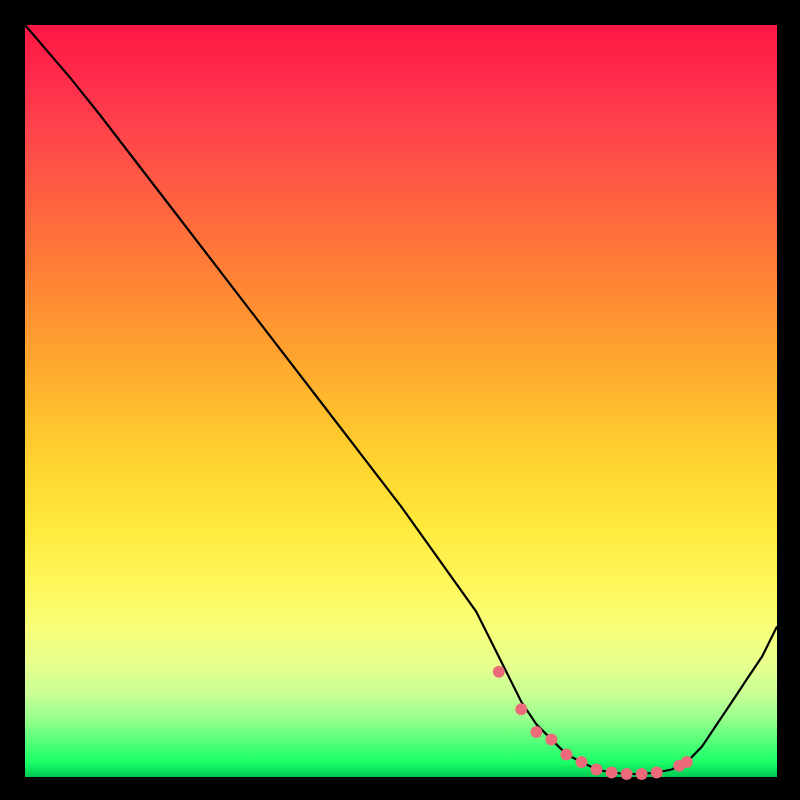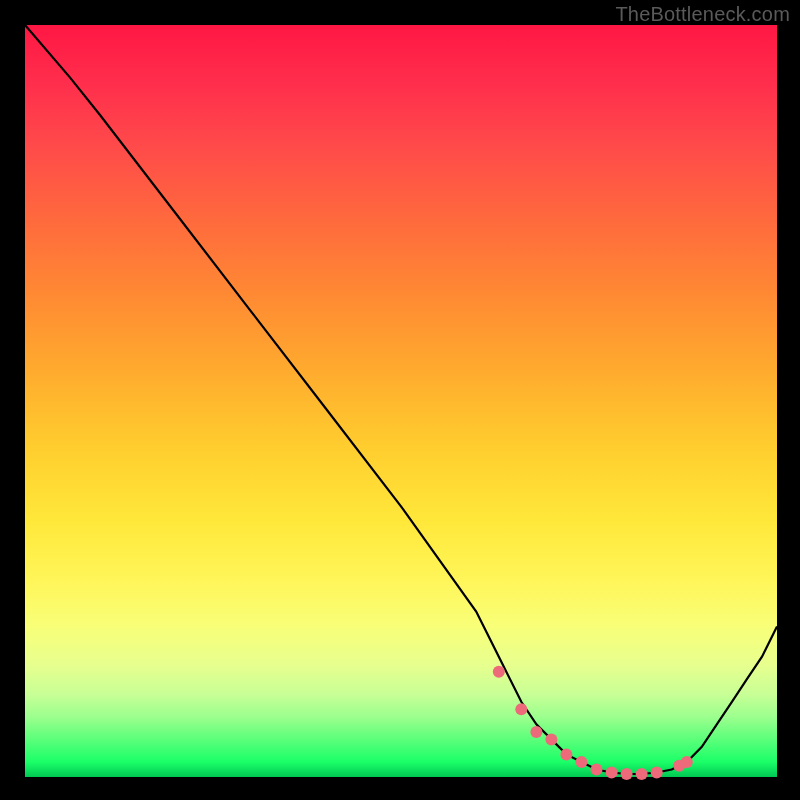--- a/index.html
+++ b/index.html
@@ -61,21 +61,20 @@
     font-weight: 500;
     letter-spacing: 0.2px;
     user-select: none;
   }
 </style>
 </head>
 <body>
 
 <div class="stage">
 
-  <div class="watermark">TheBottleneck.com</div>
 
   <div class="plot">
     <svg class="curve" viewBox="0 0 752 752" preserveAspectRatio="none">
       <path id="curve-path" fill="none" stroke="#000000" stroke-width="2.2" d="M0.0 0.0 L45.1 52.6 L75.2 90.2 L150.4 188.0 L225.6 285.8 L300.8 383.5 L376.0 481.3 L451.2 586.6 L466.2 616.6 L481.3 646.7 L496.3 676.8 L511.4 699.4 L526.4 714.4 L541.4 729.4 L556.5 737.0 L571.5 744.5 L586.6 747.5 L601.6 749.0 L616.6 749.0 L631.7 747.5 L646.7 744.5 L661.8 737.0 L676.8 721.9 L691.8 699.4 L706.9 676.8 L721.9 654.2 L737.0 631.7 L752.0 601.6"></path>
       <g id="markers-group">
           <circle cx="473.8" cy="646.7" r="6" fill="#ec6a7a"></circle>
           <circle cx="496.3" cy="684.3" r="6" fill="#ec6a7a"></circle>
           <circle cx="511.4" cy="706.9" r="6" fill="#ec6a7a"></circle>
           <circle cx="526.4" cy="714.4" r="6" fill="#ec6a7a"></circle>
           <circle cx="541.4" cy="729.4" r="6" fill="#ec6a7a"></circle>

